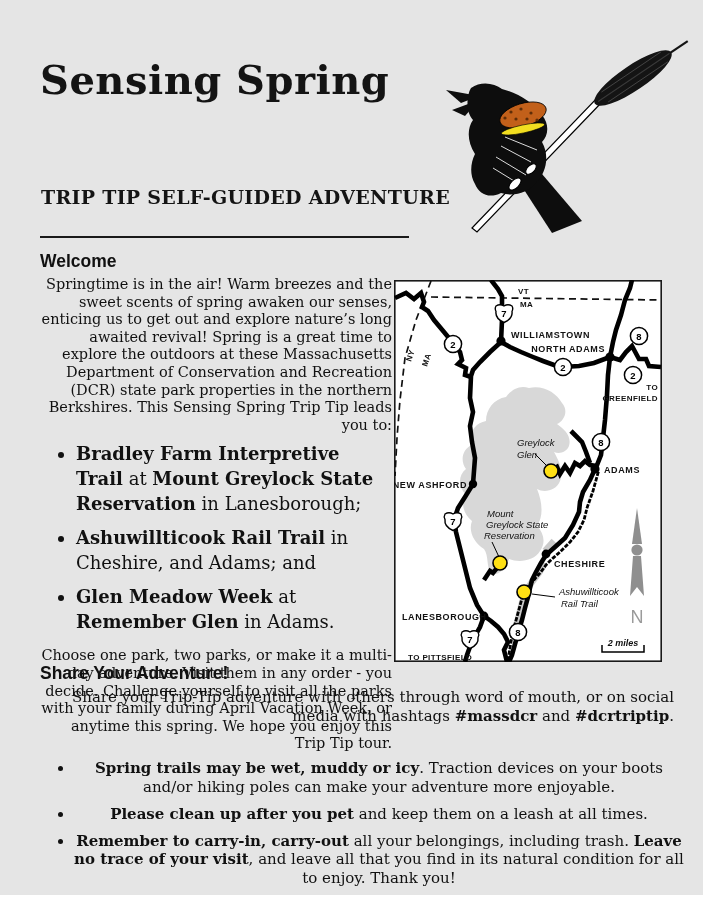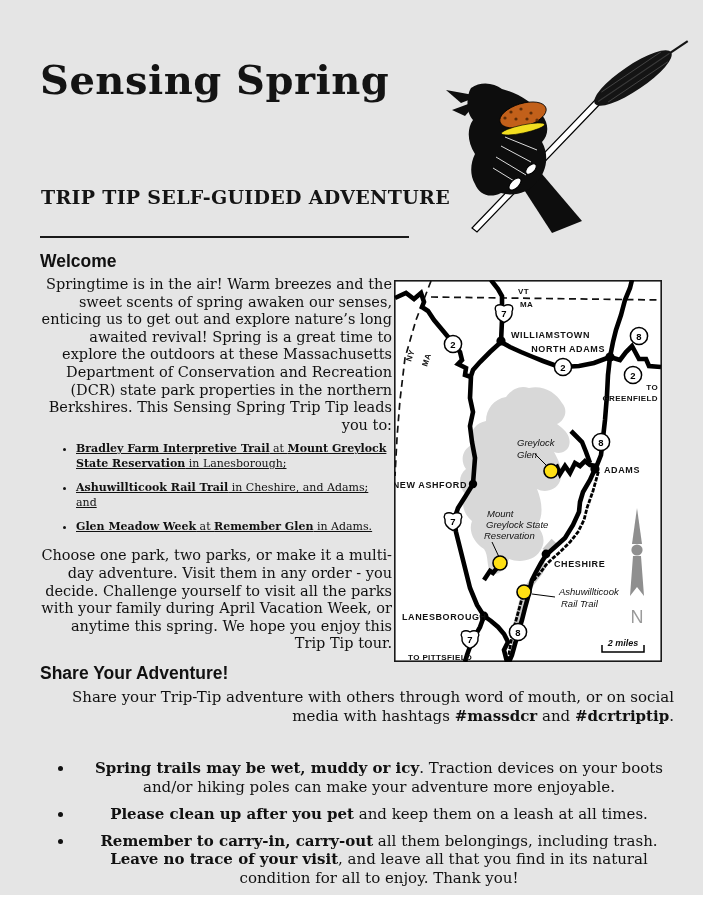--- a/index.html
+++ b/index.html
@@ -11,21 +11,21 @@
   .subtitle{position:absolute;left:41px;top:104px;font-size:24px;line-height:31px;color:#1a1a1a;}
   .tagline{position:absolute;left:41px;top:186px;font-size:19px;font-weight:bold;color:#141414;letter-spacing:0.3px;}
   .rule{position:absolute;left:40px;top:236px;width:369px;border-top:2px solid #1a1a1a;}
   .bird{position:absolute;left:441px;top:38px;width:254px;height:202px;}
   
   .h2{font-family:"Liberation Sans", sans-serif;font-weight:bold;font-size:17.5px;color:#111;margin:0 0 4px 0;}
   
   .welcome{position:absolute;left:40px;top:251px;width:352px;}
   .body-text{font-size:14.5px;line-height:17.6px;text-align:right;margin:0;}
   .welcome ul{margin:7px 0 0 0;padding-left:36px;}
-  .welcome li{margin-bottom:9px;font-size:11px;line-height:15px;text-decoration:underline;}
+  .welcome li{margin-bottom:9px;font-size:18px;line-height:25px;}
   .closing{margin-top:13px;}
   
   .share{position:absolute;left:40px;top:663px;width:634px;}
   .share .body-text{font-size:15px;line-height:18.5px;}
   .things{position:absolute;left:40px;top:739px;width:644px;}
   .things ul{margin:20px 0 0 0;padding-left:34px;text-align:center;}
   .things li{margin-bottom:8.5px;font-size:15px;line-height:18.5px;}
   b{font-weight:bold;}
   
   .map{position:absolute;left:394px;top:280px;width:268px;height:382px;}
@@ -259,17 +259,17 @@
 
   <div class="share">
     <div class="h2">Share Your Adventure!</div>
     <p class="body-text"><span>Share your Trip-Tip adventure with others through word of mouth, or on social media with hashtags </span><b>#massdcr</b><span> and </span><b>#dcrtriptip</b><span>.</span></p>
   </div>
 
   <div class="things">
     <ul>
       <li><b>Spring trails may be wet, muddy or icy</b><span>. Traction devices on your boots and/or hiking poles can make your adventure more enjoyable.</span></li>
       <li><b>Please clean up after you pet</b><span> and keep them on a leash at all times.</span></li>
-      <li><b>Remember to carry-in, carry-out</b><span> all them belongings, including trash. </span><b>Leave no trace of your visit</b><span>, and leave all that you find in its natural condition for all to enjoy. Thank you!</span></li>
+      <li><b>Remember to carry-in, carry-out</b><span> all your belongings, including trash. </span><b>Leave no trace of your visit</b><span>, and leave all that you find in its natural condition for all to enjoy. Thank you!</span></li>
     </ul>
   </div>
 
 </div>
 
 </body></html>

